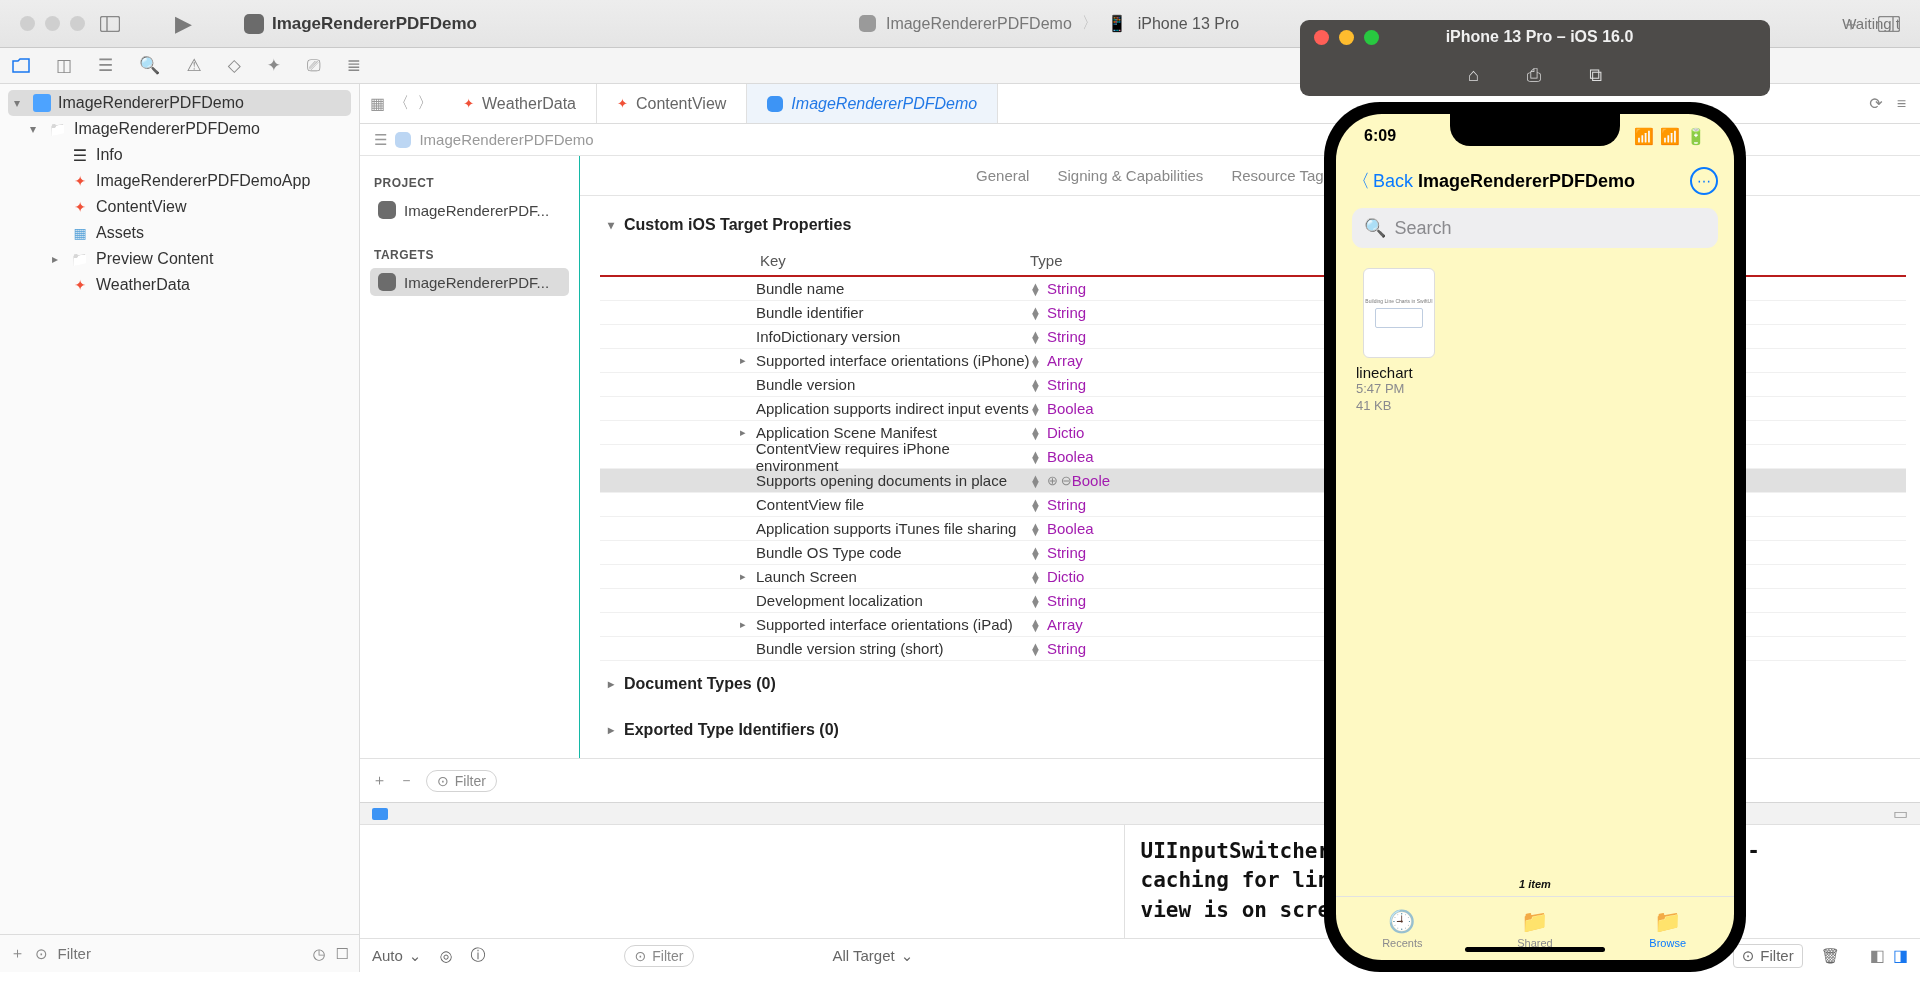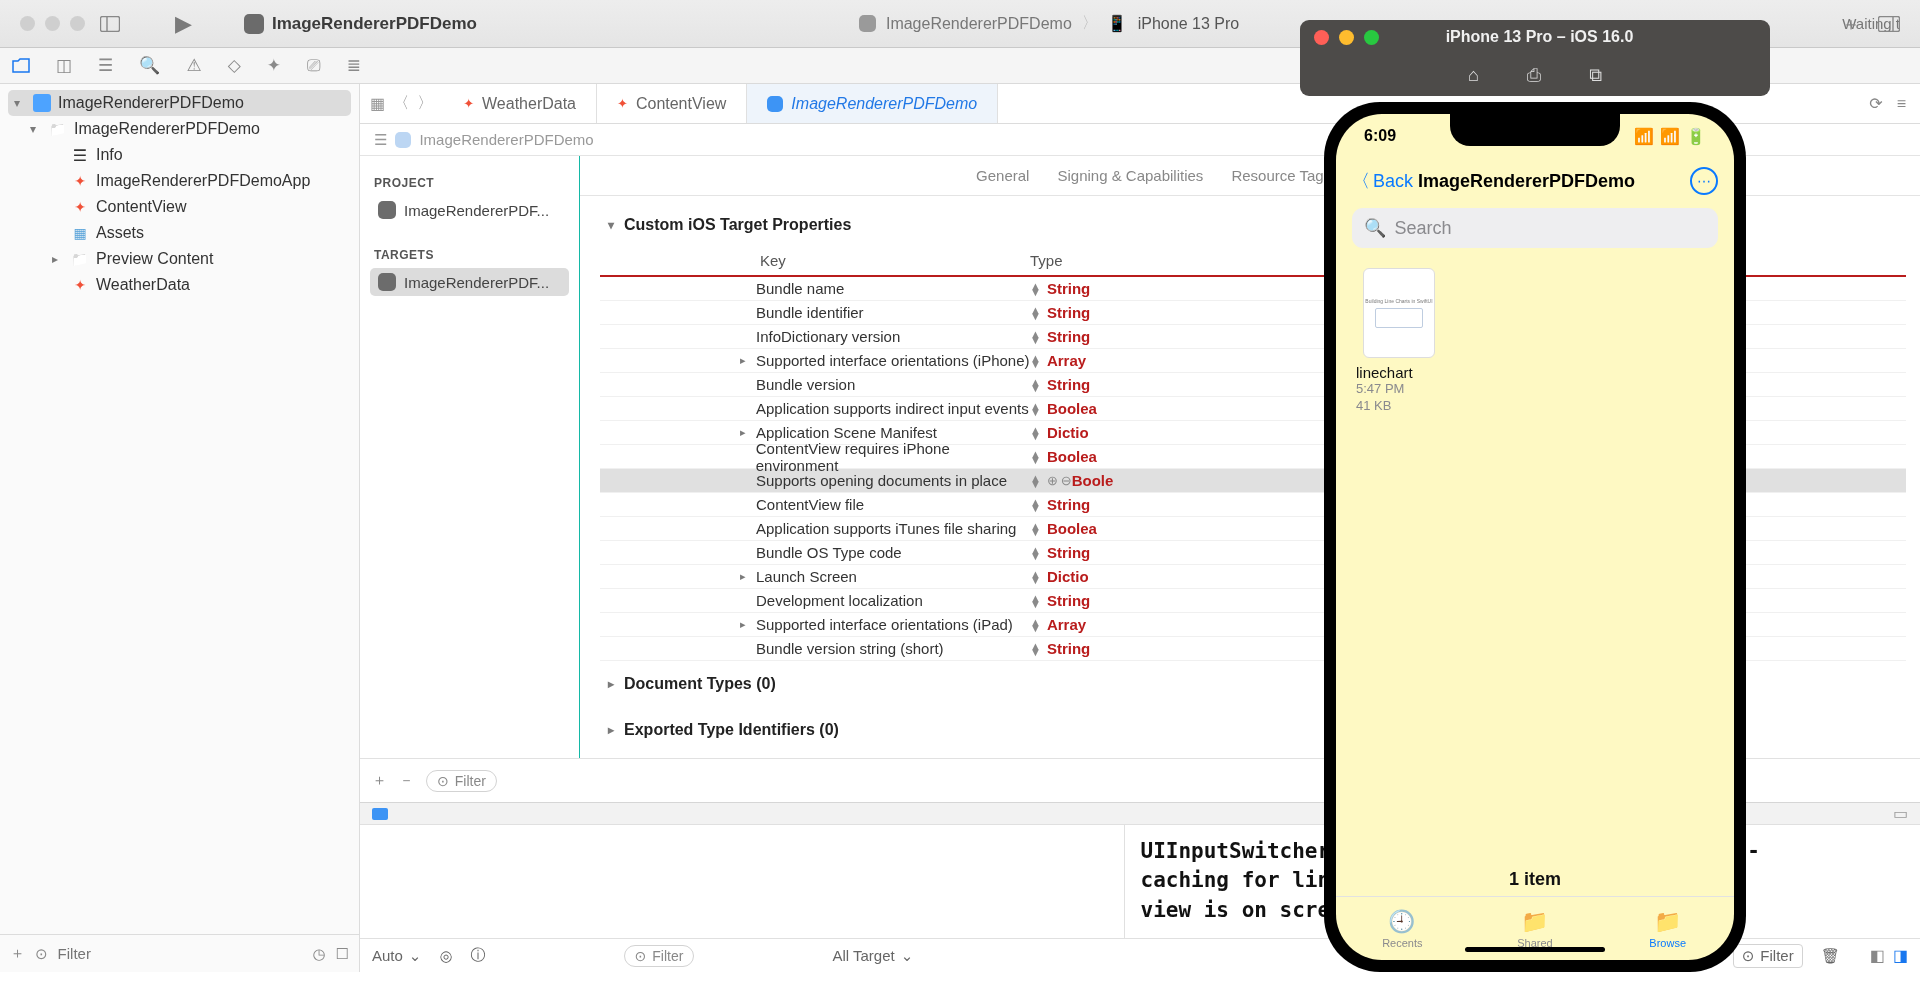--- a/index.html
+++ b/index.html
@@ -67,21 +67,21 @@
 .section-head .chev{color:#7a7a7a;font-size:12px;}
 .plist-head { display:flex; font-size:15px; color:#555; border-bottom:2px solid #b91c1c; padding: 6px 0;}
 .col-key { flex: 0 0 430px; padding-left: 160px;}
 .col-type { flex: 0 0 90px; }
 .plist-row { display:flex; align-items:center; font-size:15px; color:#333; height: 24px; border-bottom:1px solid #f0f0f0;}
 .plist-row.sel{background:#e0e0e0;}
 .plist-row .key { flex:0 0 430px; padding-left: 140px; display:flex; align-items:center; gap:6px;}
 .plist-row .key .exp{width:10px;color:#7a7a7a;font-size:11px;}
 .plist-row .updown{color:#8a8a8a; font-size:11px; line-height:6px; margin-right:6px;}
 .plist-row .addrem{color:#8a8a8a;font-size:13px;display:flex;gap:3px;}
-.plist-row .type{ flex:0 0 90px; color:#b91c1c;font-weight:bold;}
+.plist-row .type{ flex:0 0 90px; color:#a21caf;}
 .section-head.sub{font-weight:600;font-size:16px;color:#222;padding:14px 8px;}
 
 .proj-bottom { height: 44px; border-top:1px solid #e1e1e1; display:flex; align-items:center; padding: 0 12px; gap:12px; color:#8a8a8a; font-size:15px;}
 .mini-filter{border:1px solid #d3d3d3;border-radius:12px;padding:2px 10px;display:flex;align-items:center;gap:6px;font-size:14px;color:#888;}
 
 
 .debug { height: 170px; border-top:1px solid #d6d6d6; display:flex; flex-direction:column;}
 .debug-top{height:22px;background:#f2f2f2;border-bottom:1px solid #e0e0e0;display:flex;align-items:center;padding:0 12px;}
 .blue-tag{width:16px;height:12px;background:#3d94f5;border-radius:2px;}
 .debug-body{flex:1;display:flex;}
@@ -112,21 +112,21 @@
 .back{color:#0a7aff;display:flex;align-items:center;gap:3px;}
 .navtitle{flex:1;text-align:center;font-weight:700;font-size:18px;margin-left:-50px;}
 .more{color:#0a7aff;width:28px;height:28px;border:2px solid #0a7aff;border-radius:50%;display:flex;align-items:center;justify-content:center;font-size:14px;}
 .search{margin:4px 16px 10px;background:#eeeef0;border-radius:11px;height:40px;display:flex;align-items:center;padding:0 12px;color:#8a8a8e;font-size:18px;gap:8px;}
 .files-grid{flex:1;padding:10px 20px;}
 .file-card{width:86px;text-align:left;font-size:14px;}
 .thumb{width:72px;height:90px;border:1px solid #ddd;border-radius:6px;background:#fff;margin:0 auto 6px;display:flex;flex-direction:column;align-items:center;justify-content:center;font-size:5px;color:#7a7a7a;gap:4px;}
 .thumb .line{width:48px;height:20px;border:1px solid #bfcde0;border-radius:2px;}
 .file-name{color:#111;font-size:15px;}
 .file-meta{color:#8a8a8e;font-size:13px;line-height:1.3;}
-.itemcount{text-align:center;font-size:18px;font-weight:600;color:#111;padding:6px 0;}
+.itemcount{text-align:center;font-size:11px;font-weight:600;color:#111;padding:6px 0;font-style:italic;}
 .tabbar-ios{height:64px;border-top:1px solid #e2e2e2;display:flex;}
 .tabbar-ios .t{flex:1;display:flex;flex-direction:column;align-items:center;justify-content:center;gap:2px;font-size:11px;color:#8a8a8e;}
 .tabbar-ios .t.on{color:#0a7aff;}
 .tabbar-ios .ico{font-size:22px;}
 .home-ind{position:absolute;bottom:8px;left:50%;transform:translateX(-50%);width:140px;height:5px;background:#000;border-radius:3px;}
 
 
 .right-top{position:absolute;top:12px;right:20px;display:flex;gap:18px;color:#888;font-size:18px;align-items:center;}
 
 

